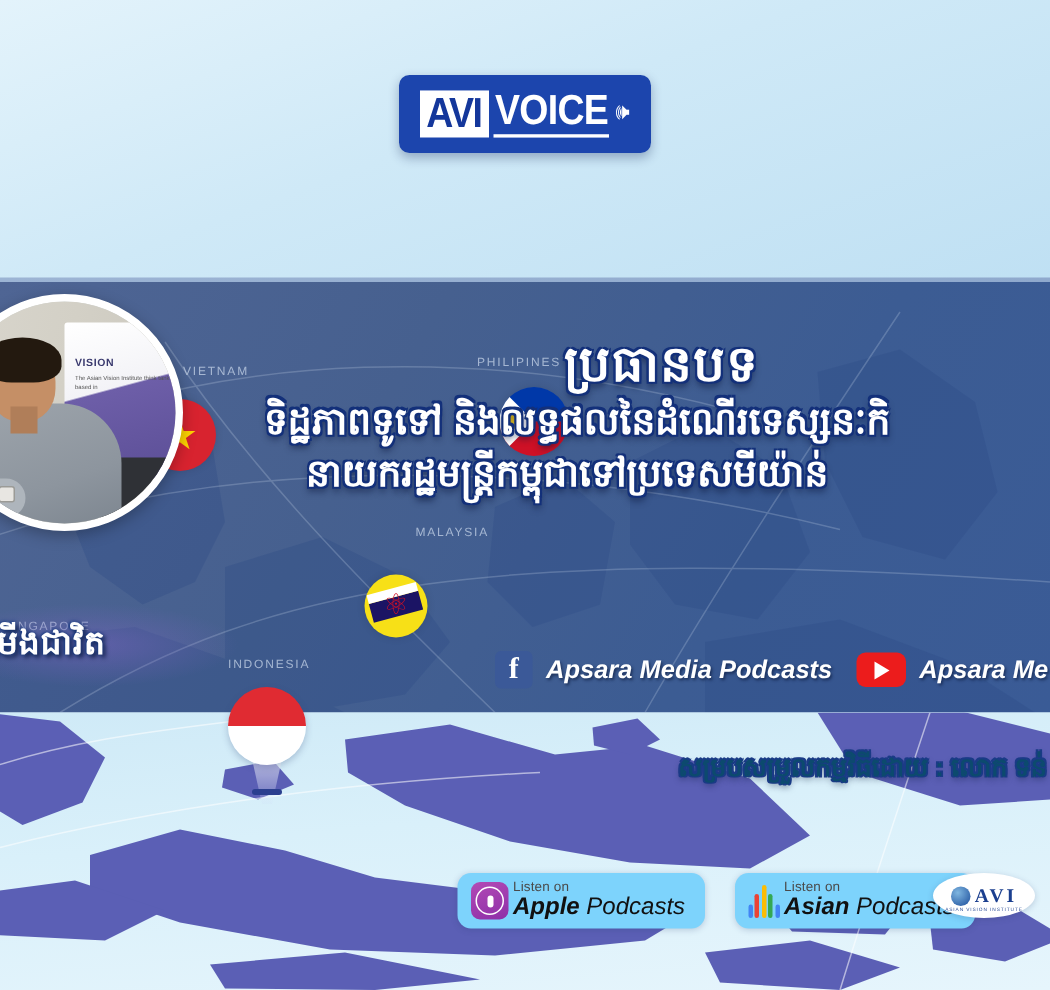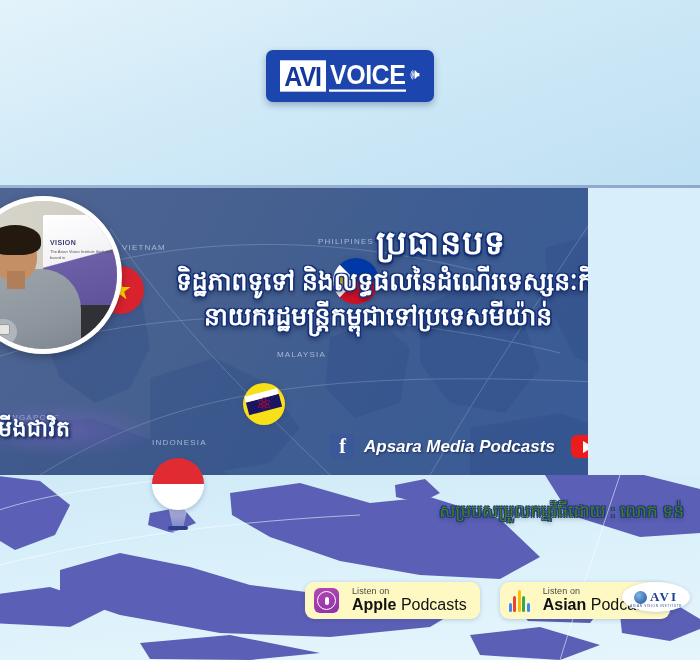--- a/index.html
+++ b/index.html
@@ -37,21 +37,21 @@
     color:#ffffff;font-weight:bold;font-size:25px;letter-spacing:-0.5px;
     line-height:1.05;transform:scaleY(1.12);
     border-bottom:2px solid #fff;padding:0 1px 1px 1px;
   }
   .logo-wave{
     color:#ffffff;font-size:15px;margin-left:1px;margin-top:-4px;
   }
 
   
   .banner{
-    position:absolute;left:0;top:188px;width:588px;height:287px;
+    position:absolute;left:0;top:188px;width:700px;height:287px;
     background:linear-gradient(120deg,#4f6594 0%,#46608f 35%,#3c5c93 70%,#3a5b96 100%);
     overflow:hidden;
   }
   
   .bmap{position:absolute;inset:0;opacity:.30;}
   .bmap svg{display:block;}
   .route{position:absolute;inset:0;opacity:.22;}
 
   .map-label{
     position:absolute;color:#c6d4e8;font-size:8px;letter-spacing:1.2px;
@@ -194,40 +194,40 @@
     box-shadow:0 2px 5px rgba(50,70,120,.28);
   }
   .pin .ball .r{position:absolute;left:0;top:0;width:100%;height:50%;background:#e02b32;}
   .pin .ball .w{position:absolute;left:0;bottom:0;width:100%;height:50%;background:#ffffff;}
   .pin .dot{
     position:absolute;left:16px;bottom:6px;width:20px;height:4px;border-radius:2px;
     background:#2b3f8f;
   }
 
   .khtext{
-    position:absolute;right:16px;color:#4d7c0f;font-weight:normal;white-space:nowrap;
+    position:absolute;right:2px;color:#0c4a6e;font-weight:bold;white-space:nowrap;
     text-shadow:-1.2px -1.2px 0 #1a3b86, 1.2px -1.2px 0 #1a3b86,
                 -1.2px 1.2px 0 #1a3b86, 1.2px 1.2px 0 #1a3b86,
                 0 2px 4px rgba(10,25,60,.55);
   }
   .kh1{top:500px;font-size:17px;}
   .kh2{top:525px;font-size:17px;}
 
   
   .podcast-row{
     position:absolute;left:305px;top:582px;display:flex;align-items:center;gap:20px;
   }
   .pbadge{
-    display:flex;align-items:center;gap:13px;
-    background:#fef9c3;border-radius:9px;padding:5px 13px 5px 9px;
+    display:flex;align-items:center;gap:3px;
+    background:#7dd3fc;border-radius:9px;padding:5px 13px 5px 9px;
     box-shadow:0 1px 4px rgba(40,60,110,.22);
   }
   .pb-text{line-height:1.05;}
   .pb-small{font-size:9px;color:#4a4a4a;letter-spacing:.1px;display:block;}
-  .pb-big{font-size:16px;color:#111111;font-weight:bold;display:block;margin-top:1px;}
+  .pb-big{font-size:16px;color:#111111;font-weight:bold;display:block;margin-top:1px;font-style:italic;}
   .pb-big .light{font-weight:normal;}
   .ap-icon{
     width:25px;height:25px;border-radius:6px;
     background:linear-gradient(160deg,#b24ab5,#8e2fa8);
     display:flex;align-items:center;justify-content:center;position:relative;
   }
   .ap-icon .ring{
     width:17px;height:17px;border-radius:50%;border:1.8px solid #ffffff;
     display:flex;align-items:center;justify-content:center;
   }

